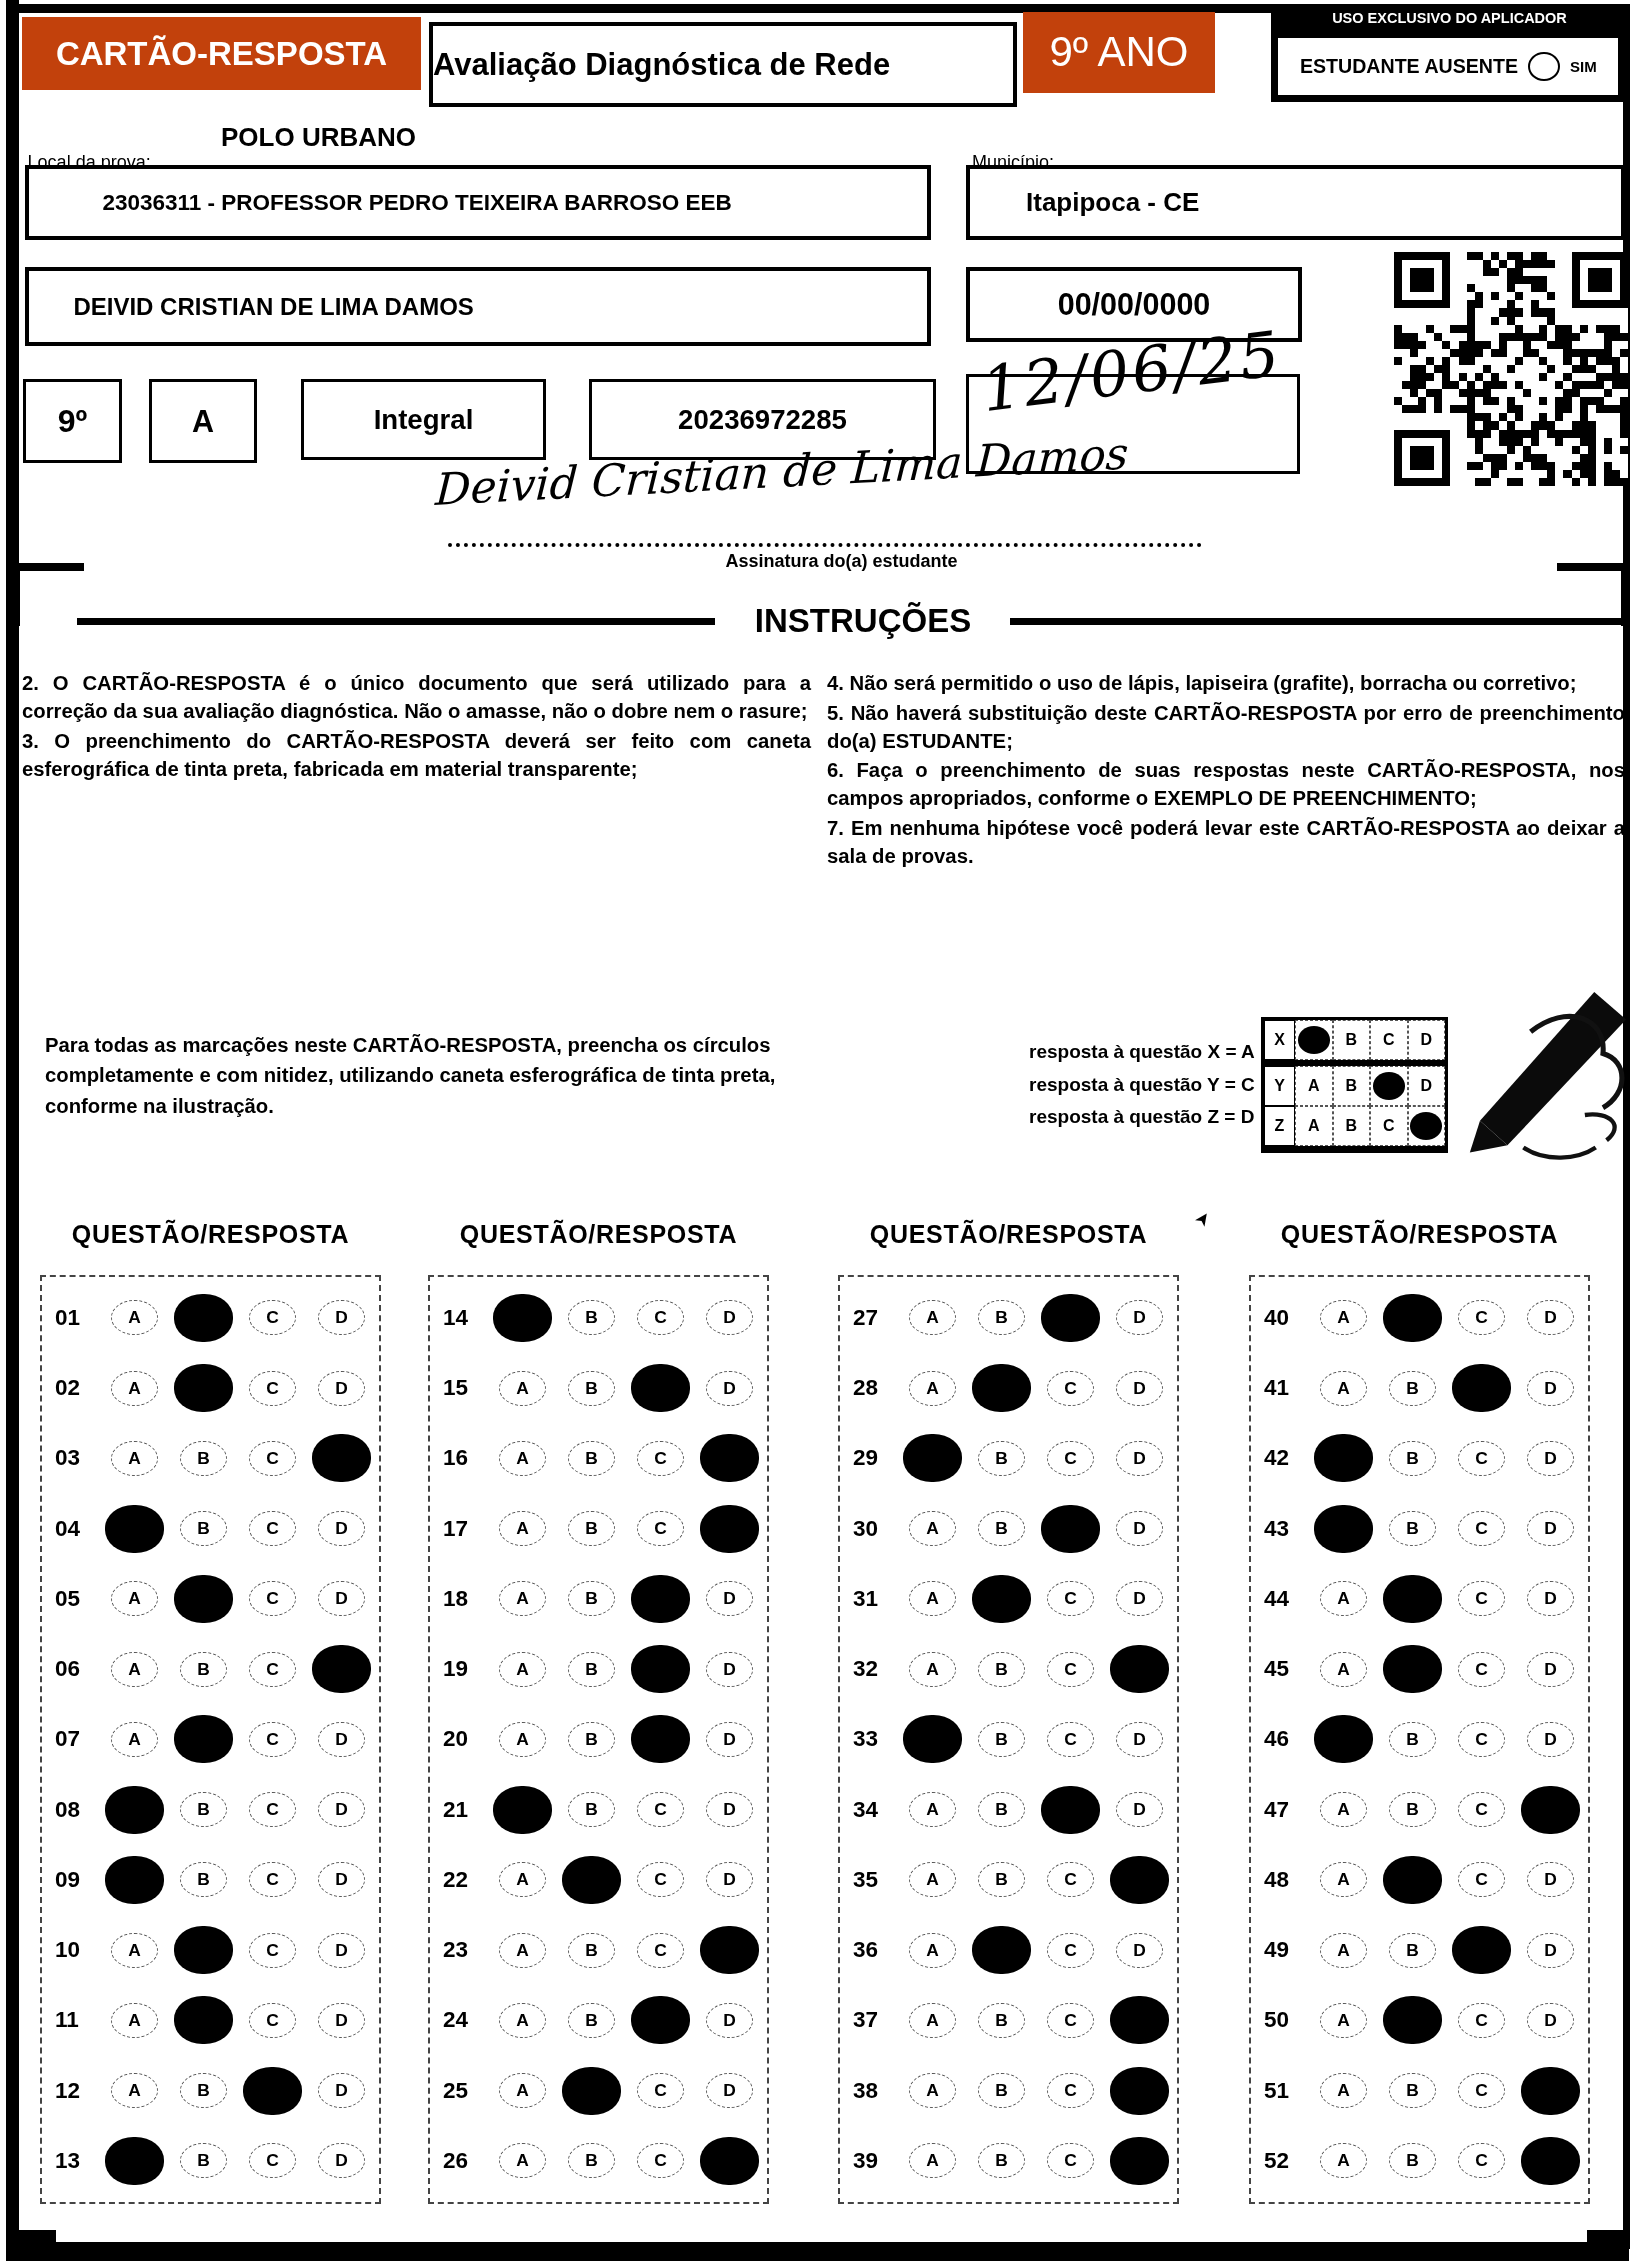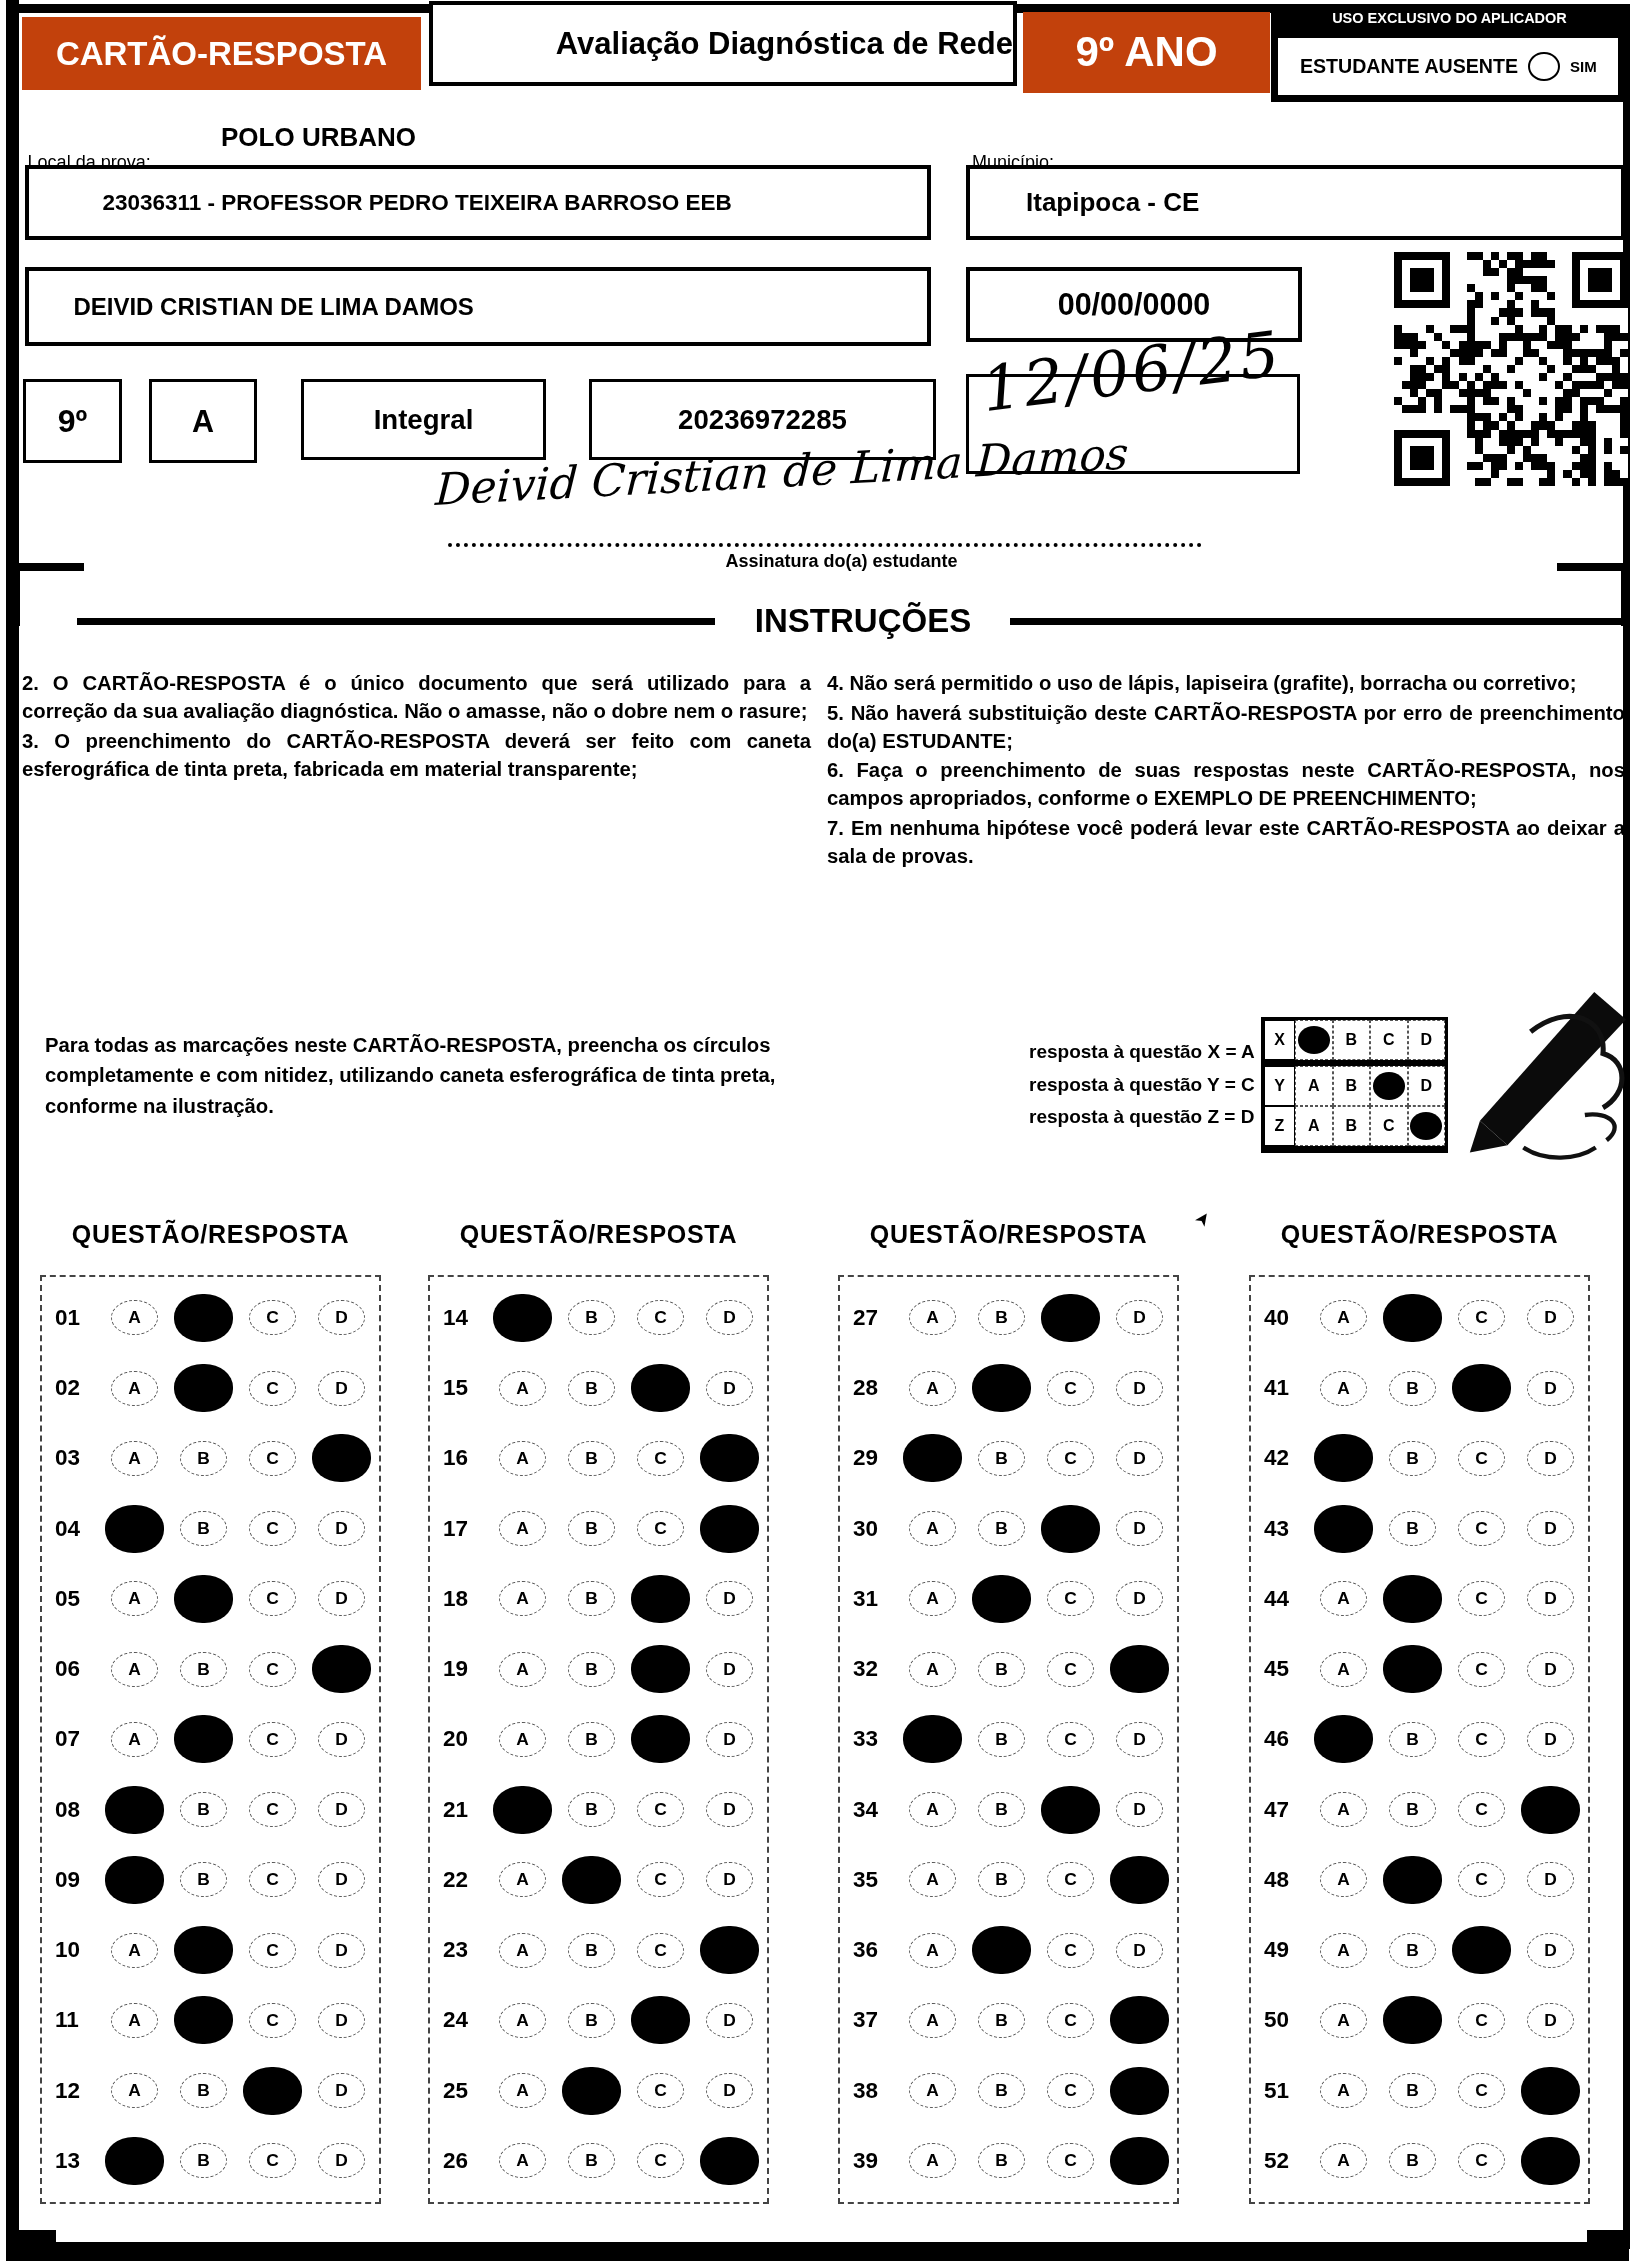--- a/index.html
+++ b/index.html
@@ -7,23 +7,23 @@
          font-family:"Liberation Sans",sans-serif;color:#000;overflow:hidden;}
   .abs{position:absolute;}
   .bar{background:#000;}
   .blackbox{background:#c2410c;color:#fff;display:flex;align-items:center;justify-content:center;}
   .whitebox{background:#fff;border:4.4px solid #000;display:flex;align-items:center;}
   .lbl{font-weight:normal;font-size:18px;margin-top:20px;}
   .boxval{font-weight:bold;}
   .center{justify-content:center;}
   
   #card-title{left:22px;top:17.4px;width:399px;height:73px;font-size:33px;font-weight:bold;}
-  #assess-box{left:429px;top:1px;width:580px;height:77px;justify-content:flex-end;}
+  #assess-box{left:429px;top:22px;width:580px;height:77px;justify-content:flex-start;}
   #assess-box span{font-size:31px;font-weight:bold;}
-  #grade-box{left:1023px;top:11.6px;width:247px;height:81px;font-size:42px;font-weight:bold;}
+  #grade-box{left:1023px;top:11.6px;width:192px;height:81px;font-size:42px;font-weight:normal;}
   #aplicador{left:1271px;top:5.8px;width:357px;height:96px;background:#000;}
   #aplicador-title{position:absolute;left:0;top:4.4px;width:100%;text-align:center;color:#fff;font-size:14.5px;font-weight:bold;}
   #aplicador-inner{position:absolute;left:7.3px;top:32px;width:340px;height:57px;background:#fff;
                    display:flex;align-items:center;justify-content:center;gap:10.2px;}
   #absent-label{font-size:19.6px;font-weight:bold;}
   #absent-circle{width:27.6px;height:25px;border:2.2px solid #000;border-radius:50%;}
   #absent-option{font-size:15px;font-weight:bold;text-align:center;}
   
   .field-box{position:absolute;background:#fff;border:4.4px solid #000;display:flex;align-items:center;}
   

